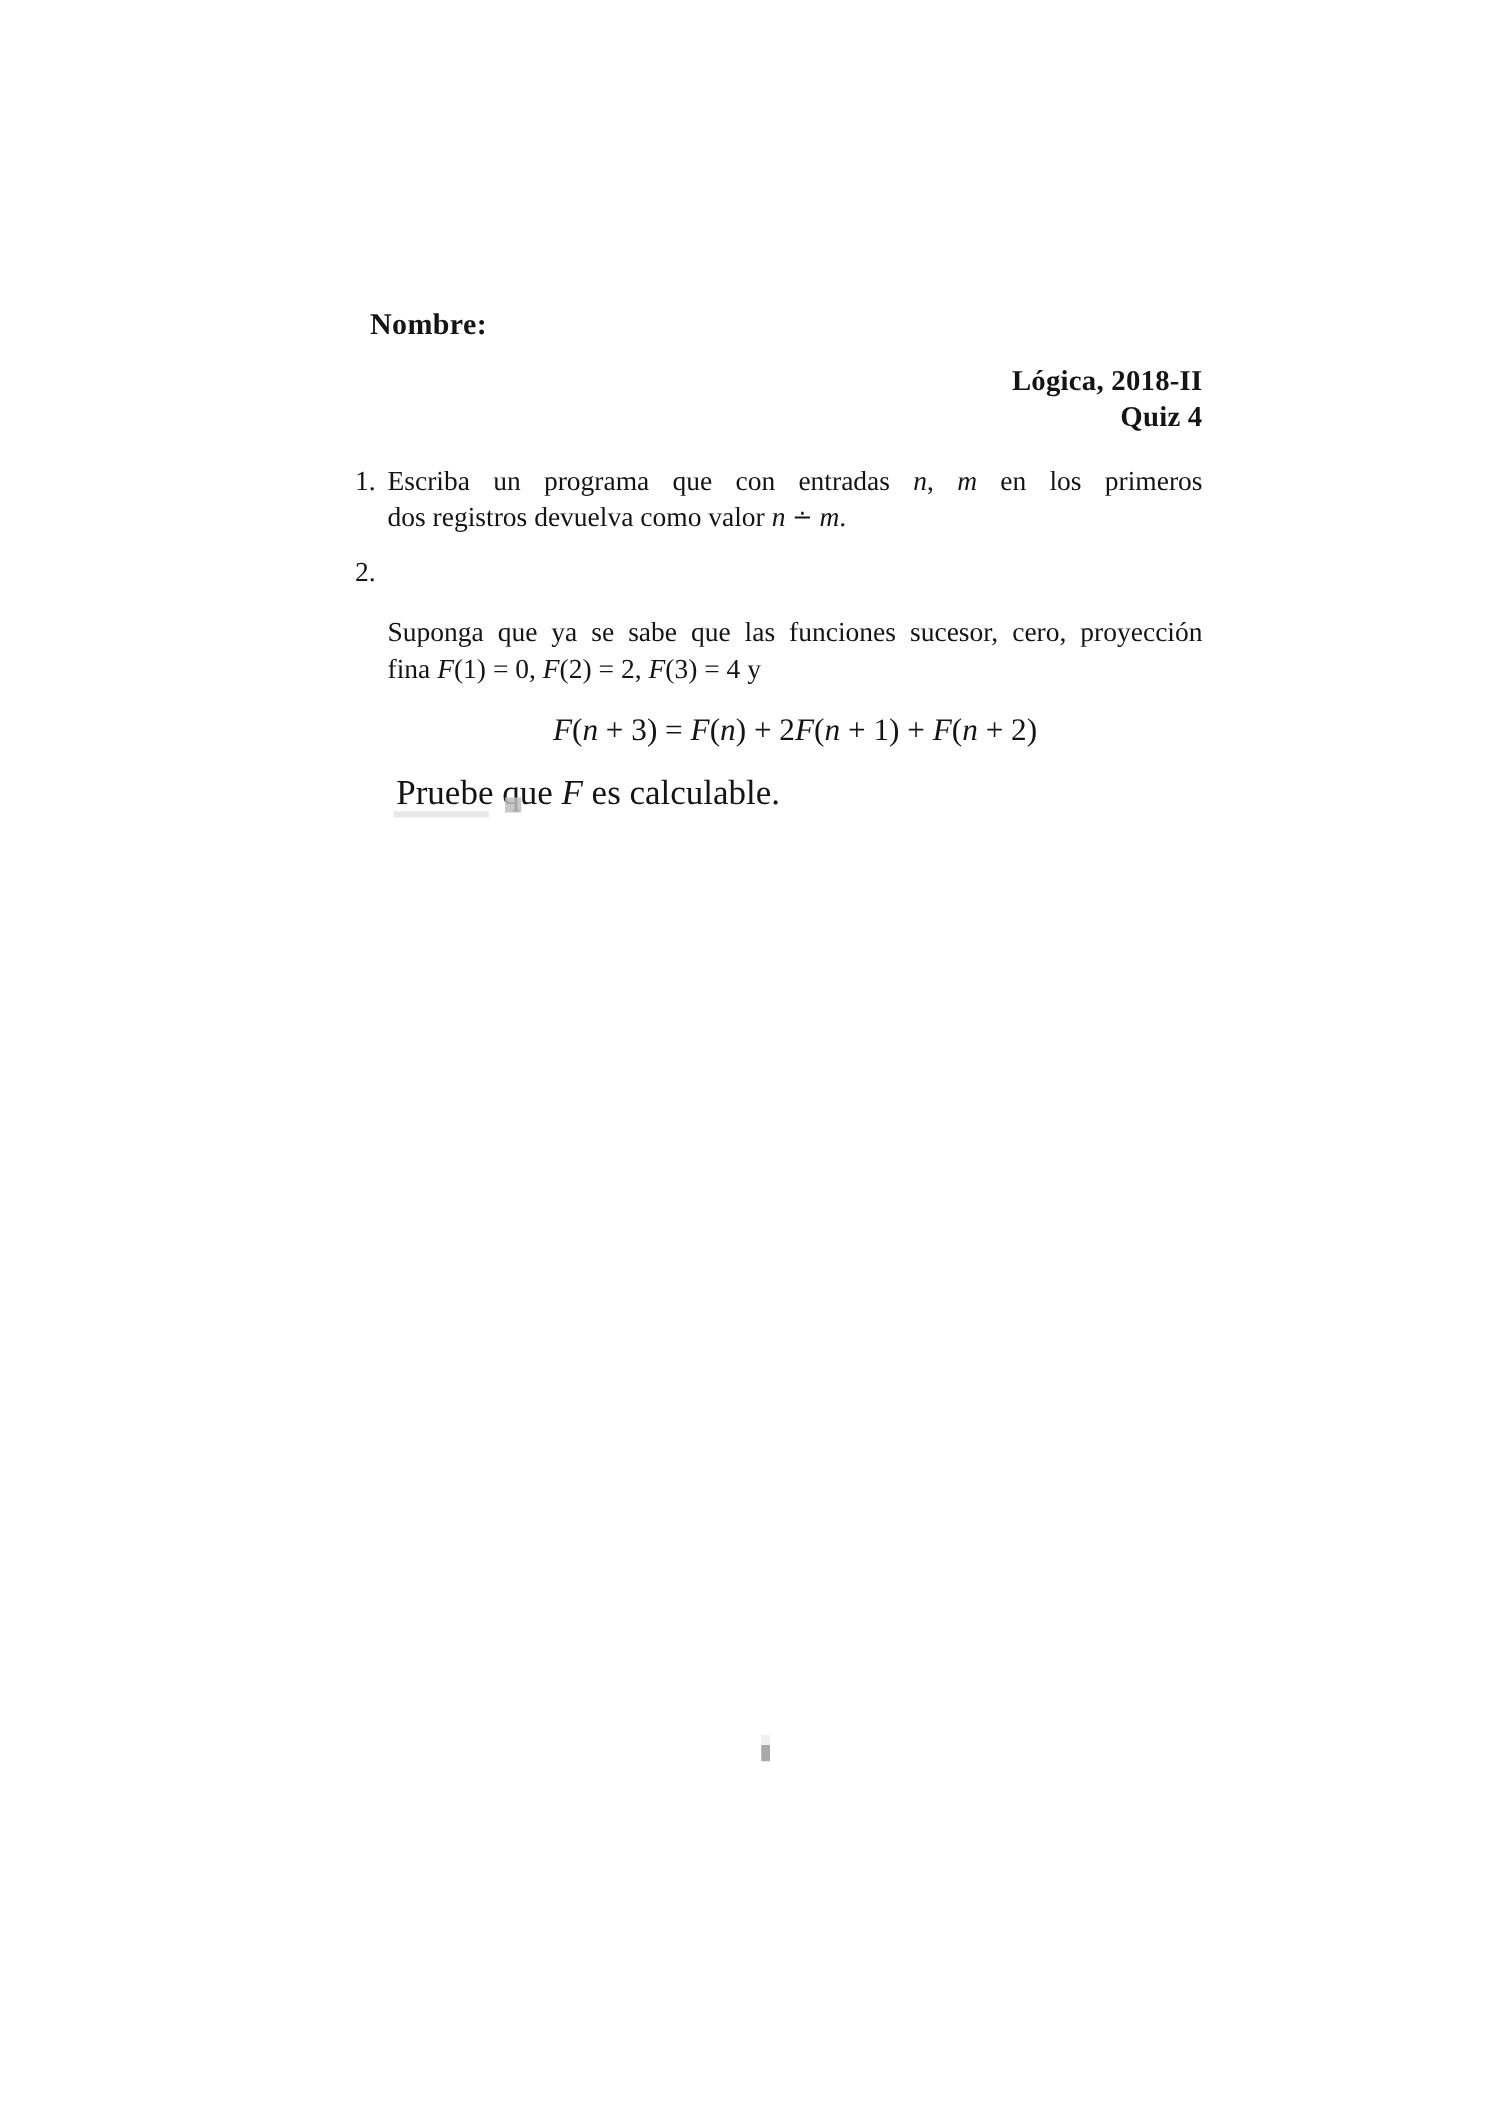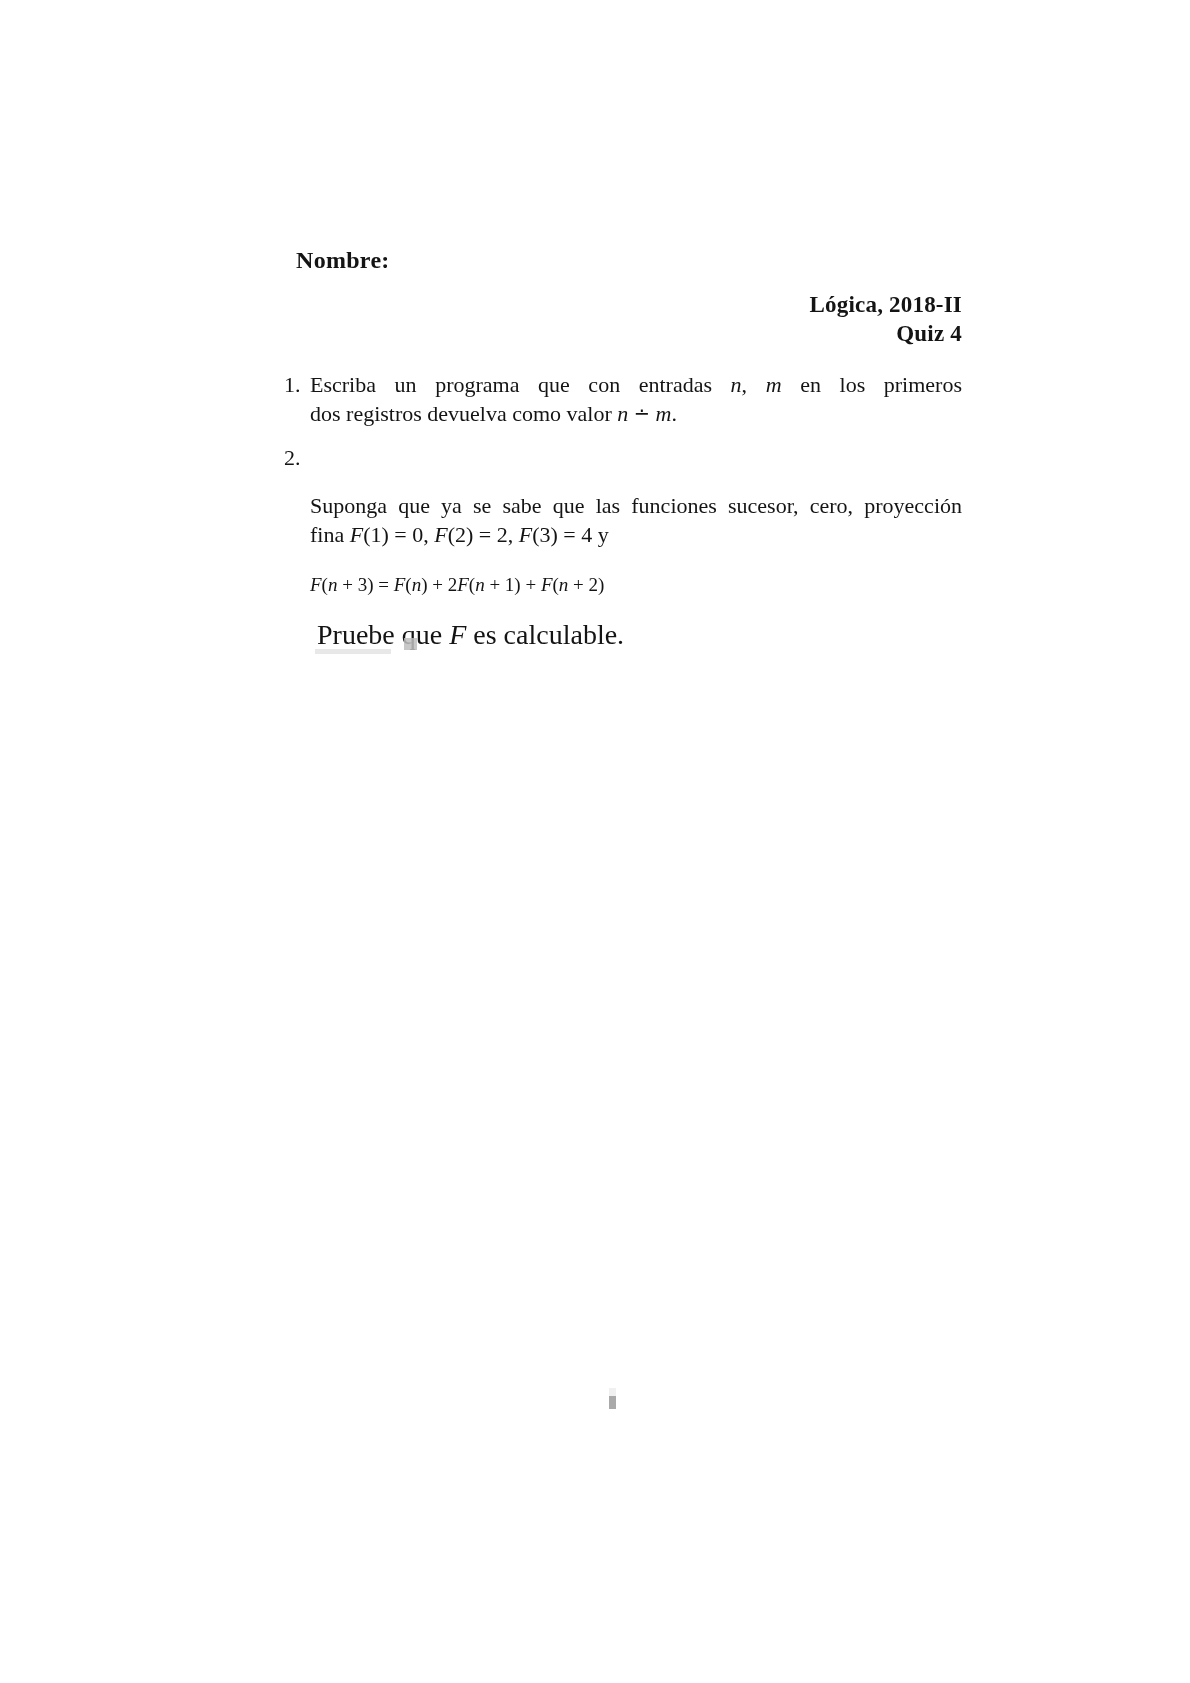--- a/index.html
+++ b/index.html
@@ -63,21 +63,22 @@
     font-family: "DejaVu Sans", "DejaVu Serif", serif;
     font-size: 0.88em;
     position: relative;
     top: -1px;
   }
 
   .equation {
     left: 310px;
     top: 569px;
     width: 652px;
-    font-size: 19px;
+    text-align: center;
+    font-size: 25px;
     line-height: 31px;
   }
 
   .closing {
     left: 317px;
     top: 620px;
     font-size: 28px;
     line-height: 29px;
   }
 

